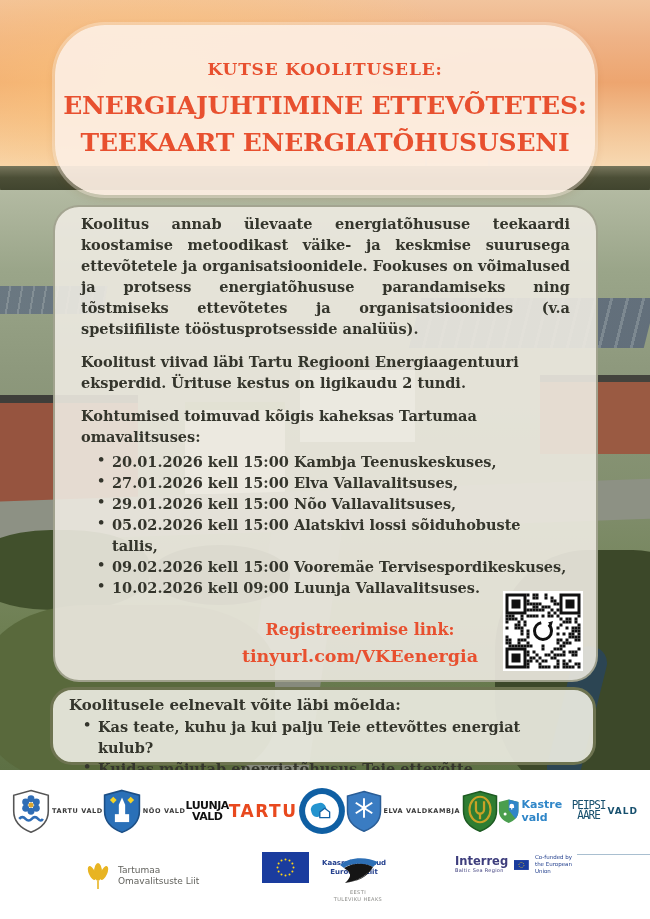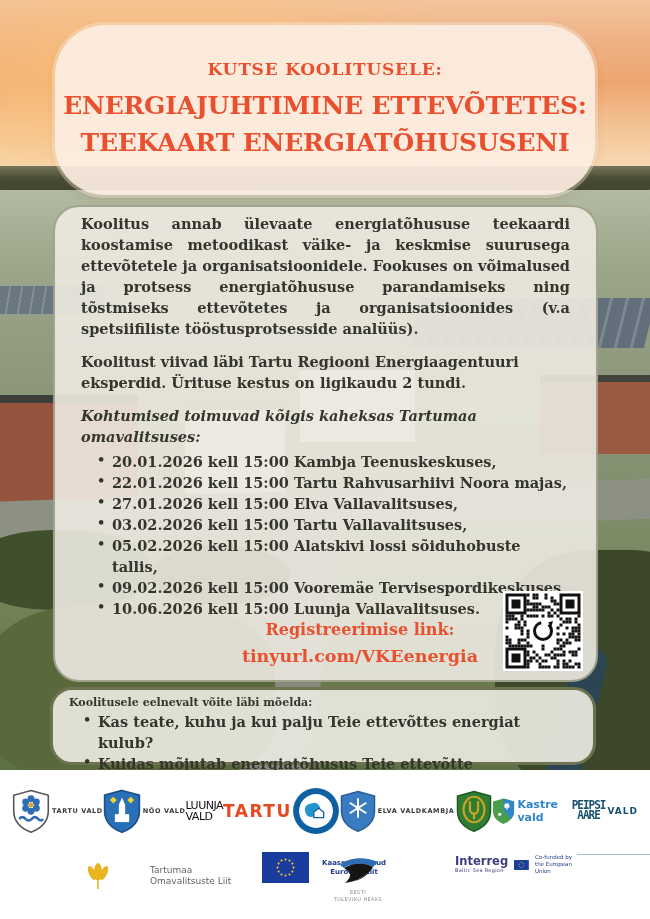--- a/index.html
+++ b/index.html
@@ -41,41 +41,41 @@
   .free{margin-top:8px;font-size:15px;}
   .register{position:absolute;right:118px;bottom:14px;text-align:center;}
   .reg-label{font-size:16px;font-weight:bold;color:#e8502f;margin-bottom:7px;}
   .reg-url{font-size:17.5px;font-weight:bold;color:#e8502f;cursor:pointer;}
   .qr{position:absolute;right:13px;bottom:9px;width:80px;height:80px;}
 
   
   .question-box{position:absolute;left:50px;top:687px;width:546px;height:78px;border-radius:22px;
     background:rgba(233,234,223,.93);border:3px solid #6d7350;box-sizing:border-box;
     padding:6px 16px 0;color:#34352c;}
-  .q-head{margin:0 0 2px;font-size:11px;font-weight:bold;}
+  .q-head{margin:0 0 2px;font-size:15px;font-weight:bold;}
   .qlist{list-style:none;margin:0;padding:0 0 0 14px;}
   .qlist li{position:relative;padding-left:15px;font-size:14.5px;font-weight:bold;line-height:1.45;}
   .qlist li::before{content:"•";position:absolute;left:0;top:0;font-size:13px;}
 
   
   .footer{position:absolute;left:0;top:770px;width:650px;height:149px;background:#fff;
     font-family:"DejaVu Sans","Liberation Sans",sans-serif;}
   .row1{position:absolute;top:8px;left:12px;right:12px;height:66px;display:flex;align-items:center;justify-content:space-between;}
   .lg{display:flex;flex-direction:row;align-items:center;gap:2px;}
   .cap{font-size:6.5px;font-weight:bold;color:#3a3a3a;letter-spacing:.6px;white-space:nowrap;}
-  .luunja{font-weight:400;font-size:11px;color:#111;text-align:left;line-height:1;letter-spacing:-.5px;font-family:"DejaVu Sans","Liberation Sans",sans-serif;}
+  .luunja{font-weight:700;font-size:11px;color:#111;text-align:center;line-height:1;letter-spacing:-.5px;font-family:"DejaVu Sans","Liberation Sans",sans-serif;}
   .luunja .j{color:#2d9bd8;}
   .tartu-word{font-size:17px;font-weight:800;color:#e8491e;letter-spacing:1.5px;}
   .kastre-word{font-size:11px;font-weight:800;color:#2f86c8;}
-  .pei{font-family:"DejaVu Sans Mono","Liberation Mono",monospace;font-weight:700;color:#17506e;
+  .pei{font-family:"DejaVu Sans Mono","Liberation Mono",monospace;font-weight:400;color:#17506e;
     font-size:11px;line-height:.95;letter-spacing:-1px;text-align:center;transform:scaleY(1.05);}
   .pei-vald{font-size:9px;font-weight:800;color:#17506e;letter-spacing:1px;}
 
   .row2{position:absolute;top:82px;left:0;right:0;height:60px;}
-  .g-abs{position:absolute;display:flex;align-items:center;gap:32px;}
+  .g-abs{position:absolute;display:flex;align-items:center;}
   .tol-text{font-size:9px;color:#63635e;line-height:1.25;margin-left:7px;}
   .eu-group{flex-direction:row;gap:13px;}
   .eu-cap{font-size:7px;font-weight:bold;color:#24408e;line-height:1.25;text-align:center;}
   .est-group{flex-direction:column;gap:1px;}
   .est-cap{font-size:5px;color:#8a8a86;line-height:1.3;text-align:center;letter-spacing:.4px;}
   .interreg-wrap{flex-direction:row;align-items:flex-start;gap:3px;}
   .interreg-top{display:flex;align-items:center;gap:6px;}
   .interreg-brand{font-size:11.5px;font-weight:800;color:#3d3d7c;line-height:1;}
   .interreg-sub{font-size:5px;color:#3d3d7c;letter-spacing:.3px;}
   .cofund{font-size:5.5px;color:#24408e;line-height:1.3;}
@@ -114,29 +114,28 @@
 
   <div class="header-box">
     <div class="kicker">KUTSE KOOLITUSELE:</div>
     <div class="title">ENERGIAJUHTIMINE ETTEVÕTETES:</div>
     <div class="title">TEEKAART ENERGIATÕHUSUSENI</div>
   </div>
 
   <div class="content-box">
     <p class="para justify">Koolitus annab ülevaate energiatõhususe teekaardi koostamise metoodikast väike- ja keskmise suurusega ettevõtetele ja organisatsioonidele. Fookuses on võimalused ja protsess energiatõhususe parandamiseks ning tõstmiseks ettevõtetes ja organisatsioonides (v.a spetsiifiliste tööstusprotsesside analüüs).</p>
     <p class="para">Koolitust viivad läbi Tartu Regiooni Energiaagentuuri eksperdid. Ürituse kestus on ligikaudu 2 tundi.</p>
-    <p class="para" style="margin-bottom:0;font-style:italic;">Kohtumised toimuvad kõigis kaheksas Tartumaa omavalitsuses:</p>
+    <p class="para" style="margin-bottom:0;">Kohtumised toimuvad kõigis kaheksas Tartumaa omavalitsuses:</p>
     <ul class="mlist">
       <li>20.01.2026 kell 15:00 Kambja Teenuskeskuses,</li>
-      <li>22.01.2026 kell 15:00 Tartu Rahvusarhiivi Noora majas,</li>
       <li>27.01.2026 kell 15:00 Elva Vallavalitsuses,</li>
-      <li>03.02.2026 kell 15:00 Tartu Vallavalitsuses,</li>
+      <li>29.01.2026 kell 15:00 Nõo Vallavalitsuses,</li>
       <li>05.02.2026 kell 15:00 Alatskivi lossi sõiduhobuste tallis,</li>
       <li>09.02.2026 kell 15:00 Vooremäe Tervisespordikeskuses,</li>
-      <li>10.06.2026 kell 15:00 Luunja Vallavalitsuses.</li>
+      <li>10.02.2026 kell 09:00 Luunja Vallavalitsuses.</li>
     </ul>
     <div class="register">
       <div class="reg-label">Registreerimise link:</div>
       <div class="reg-url">tinyurl.com/VKEenergia</div>
     </div>
     <div class="qr"><svg xmlns="http://www.w3.org/2000/svg" width="80" height="80" viewBox="0 0 80 80">
           <rect width="80" height="80" fill="#fff"></rect>
           <rect x="23.5" y="2.5" width="3" height="3" fill="#111"></rect>
           <rect x="29.5" y="2.5" width="3" height="3" fill="#111"></rect>
           <rect x="32.5" y="2.5" width="3" height="3" fill="#111"></rect>

